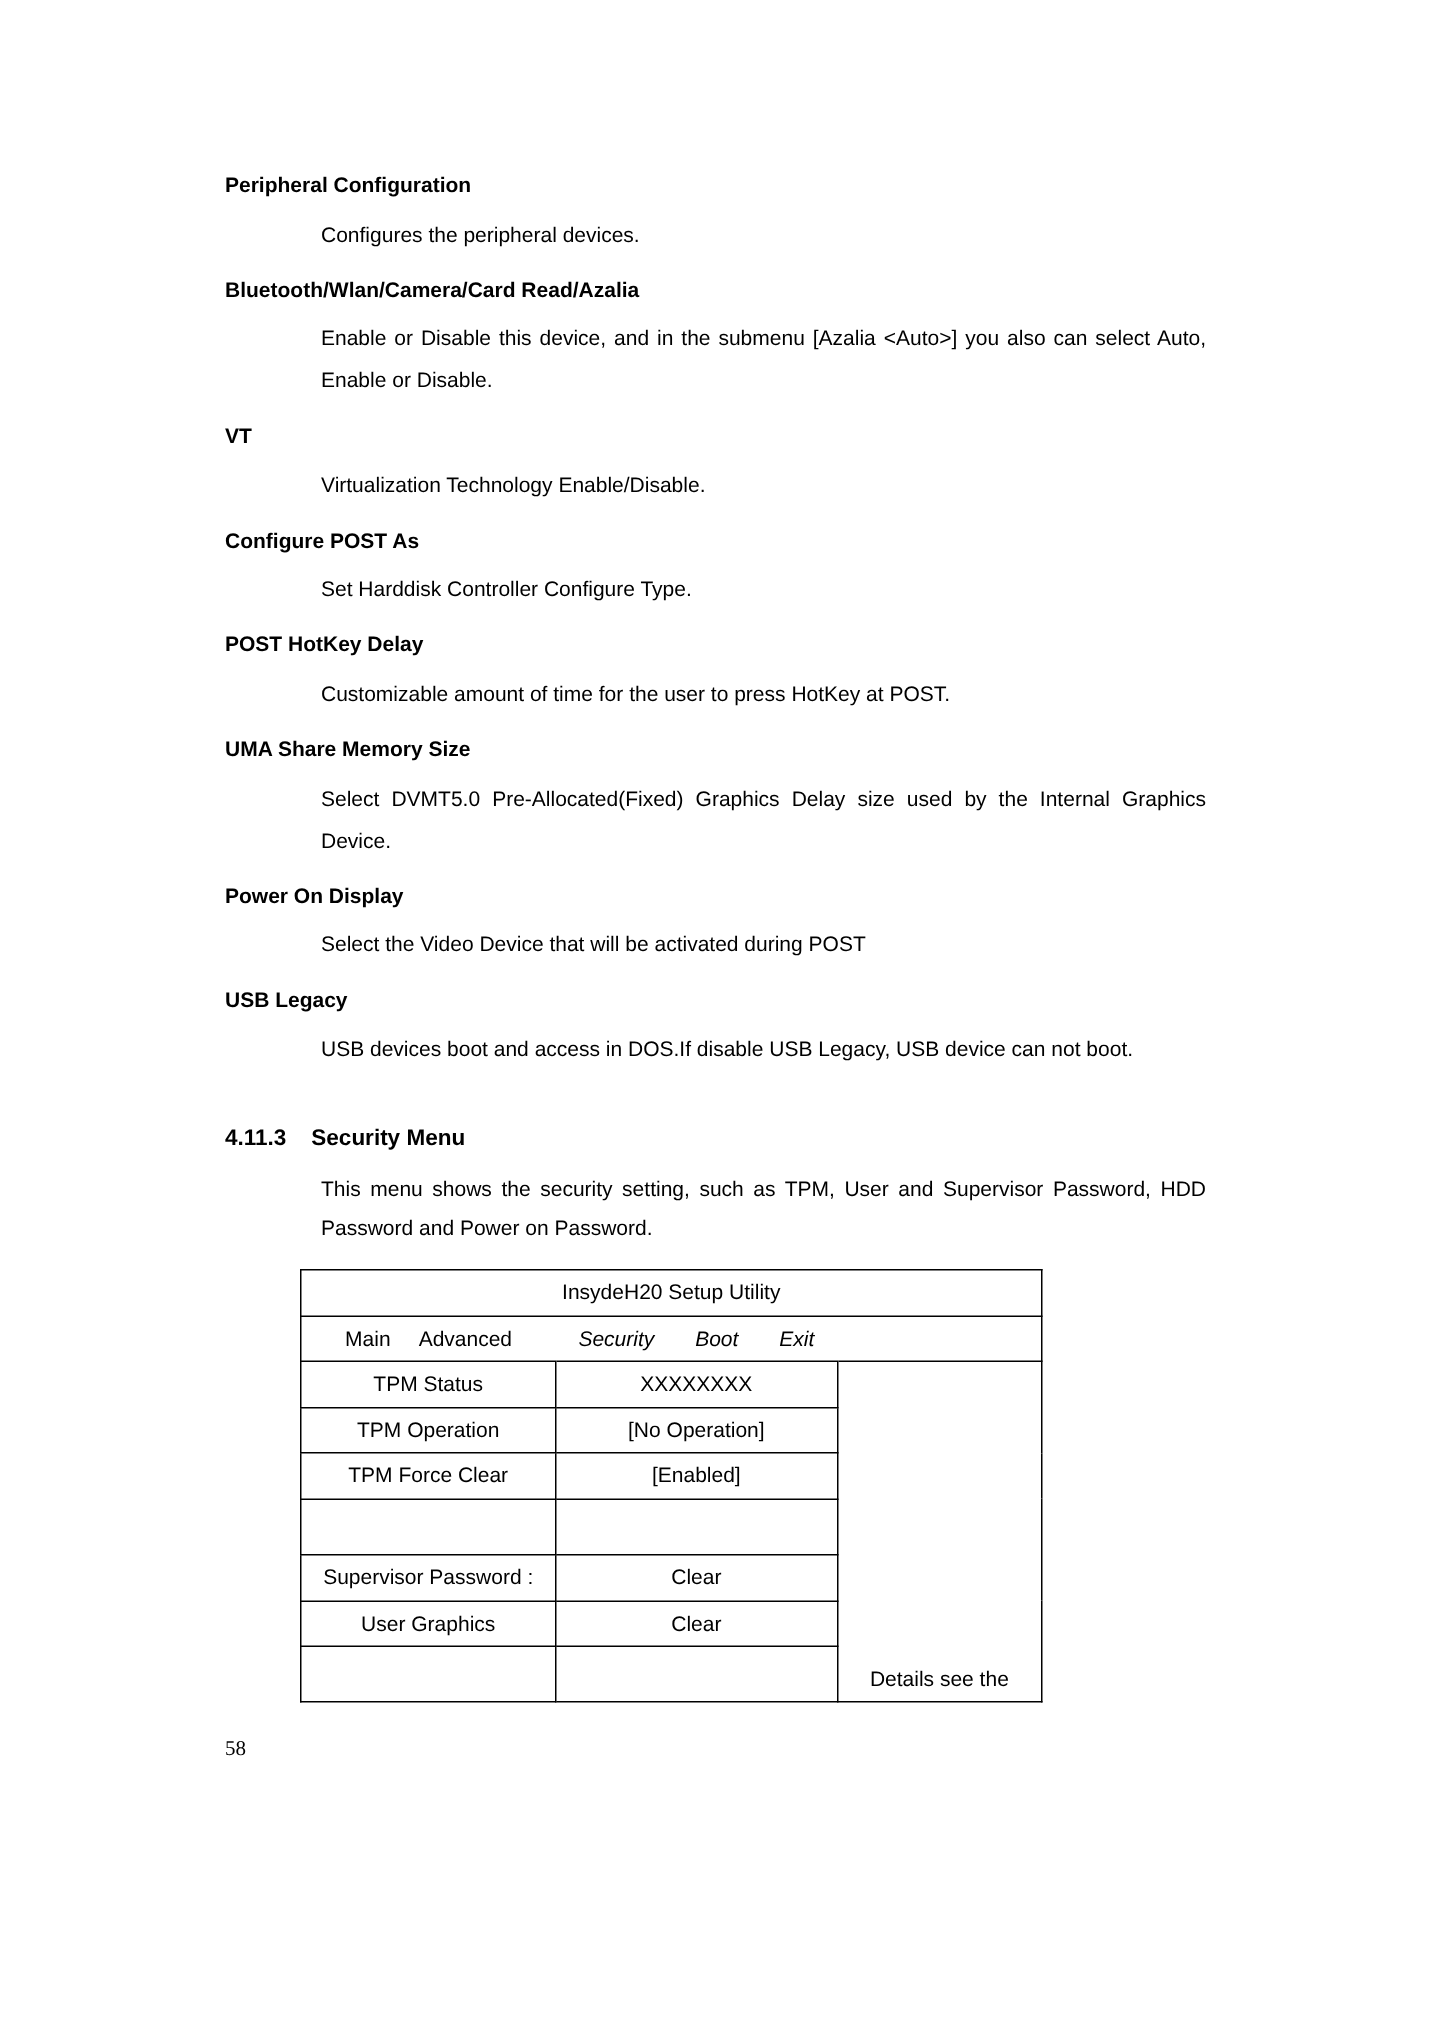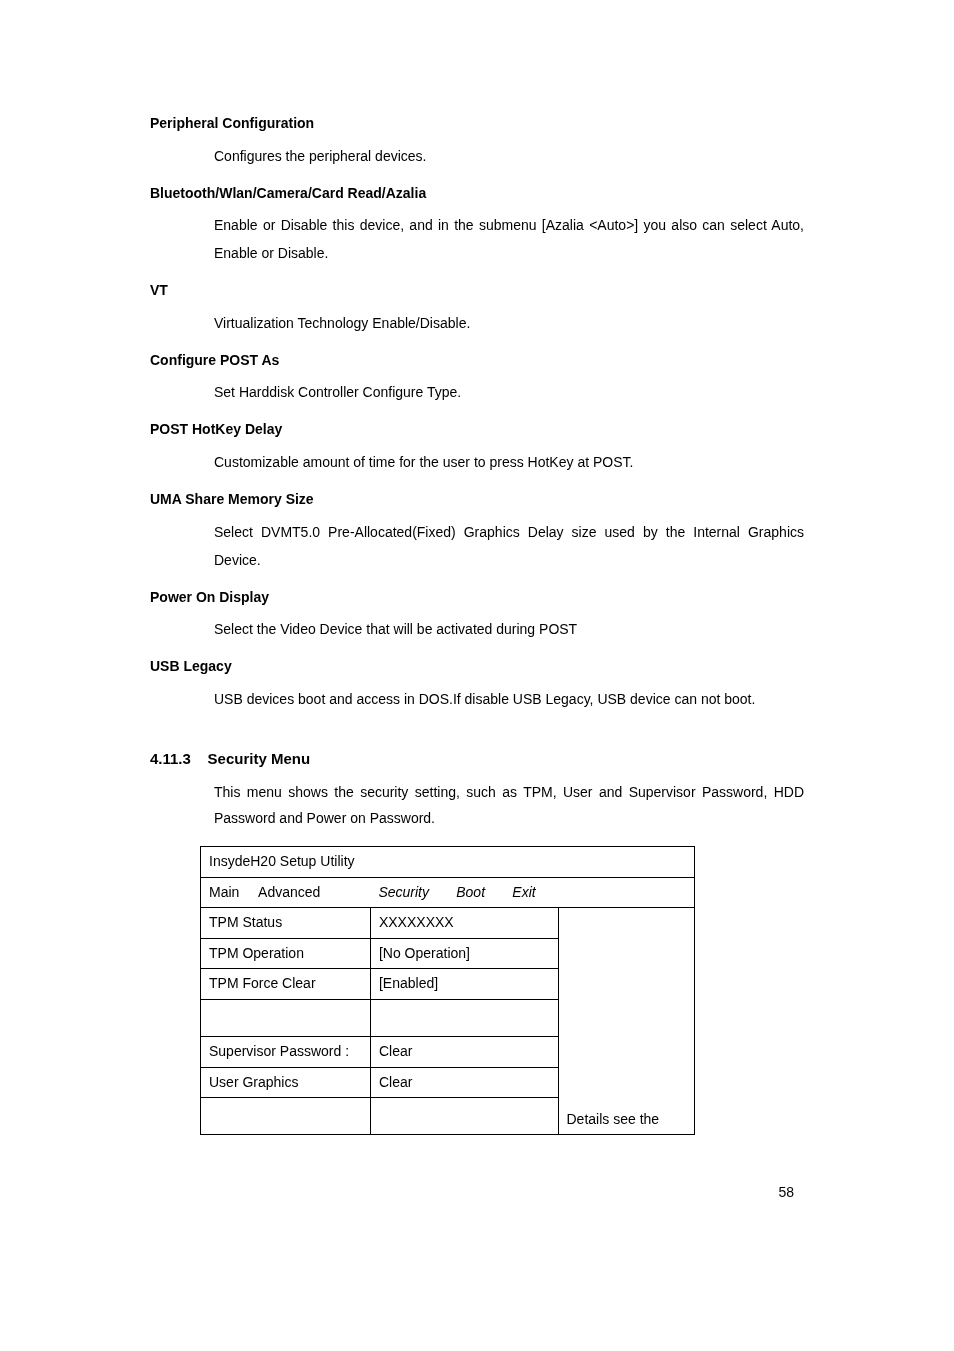--- a/index.html
+++ b/index.html
@@ -26,40 +26,42 @@
   .h3 {
     font-weight: bold;
     font-size: 15px;
     margin: 35px 0 10px 0;
   }
   .table-wrap {
     margin: 14px 0 0 50px;
     width: 495px;
     border: 1px solid #000;
     border-collapse: collapse;
+    text-align: center;
   }
   .table-wrap td {
     border: 1px solid #000;
     padding: 5px 8px;
     font-size: 14px;
     vertical-align: top;
   }
   .tabs-row td {
     border-left: none;
     border-right: none;
     border-top: 1px solid #000;
     border-bottom: 1px solid #000;
   }
   .tabs-row td:first-child { border-left: 1px solid #000; }
   .tabs-row td:last-child  { border-right: 1px solid #000; }
   .pagenum {
-    text-align: right;
+    text-align: left;
     font-size: 14px;
-    margin-top: 48px;
+    margin-top: 22px;
     padding-right: 10px;
+    font-family: Liberation Serif, serif;
   }
   .spacer-cell { height: 26px; }
 </style>
 </head>
 <body>
 
 <div class="sec-heading">Peripheral Configuration</div>
 <div class="sec-body">Configures the peripheral devices.</div>
 
 <div class="sec-heading">Bluetooth/Wlan/Camera/Card Read/Azalia</div>

